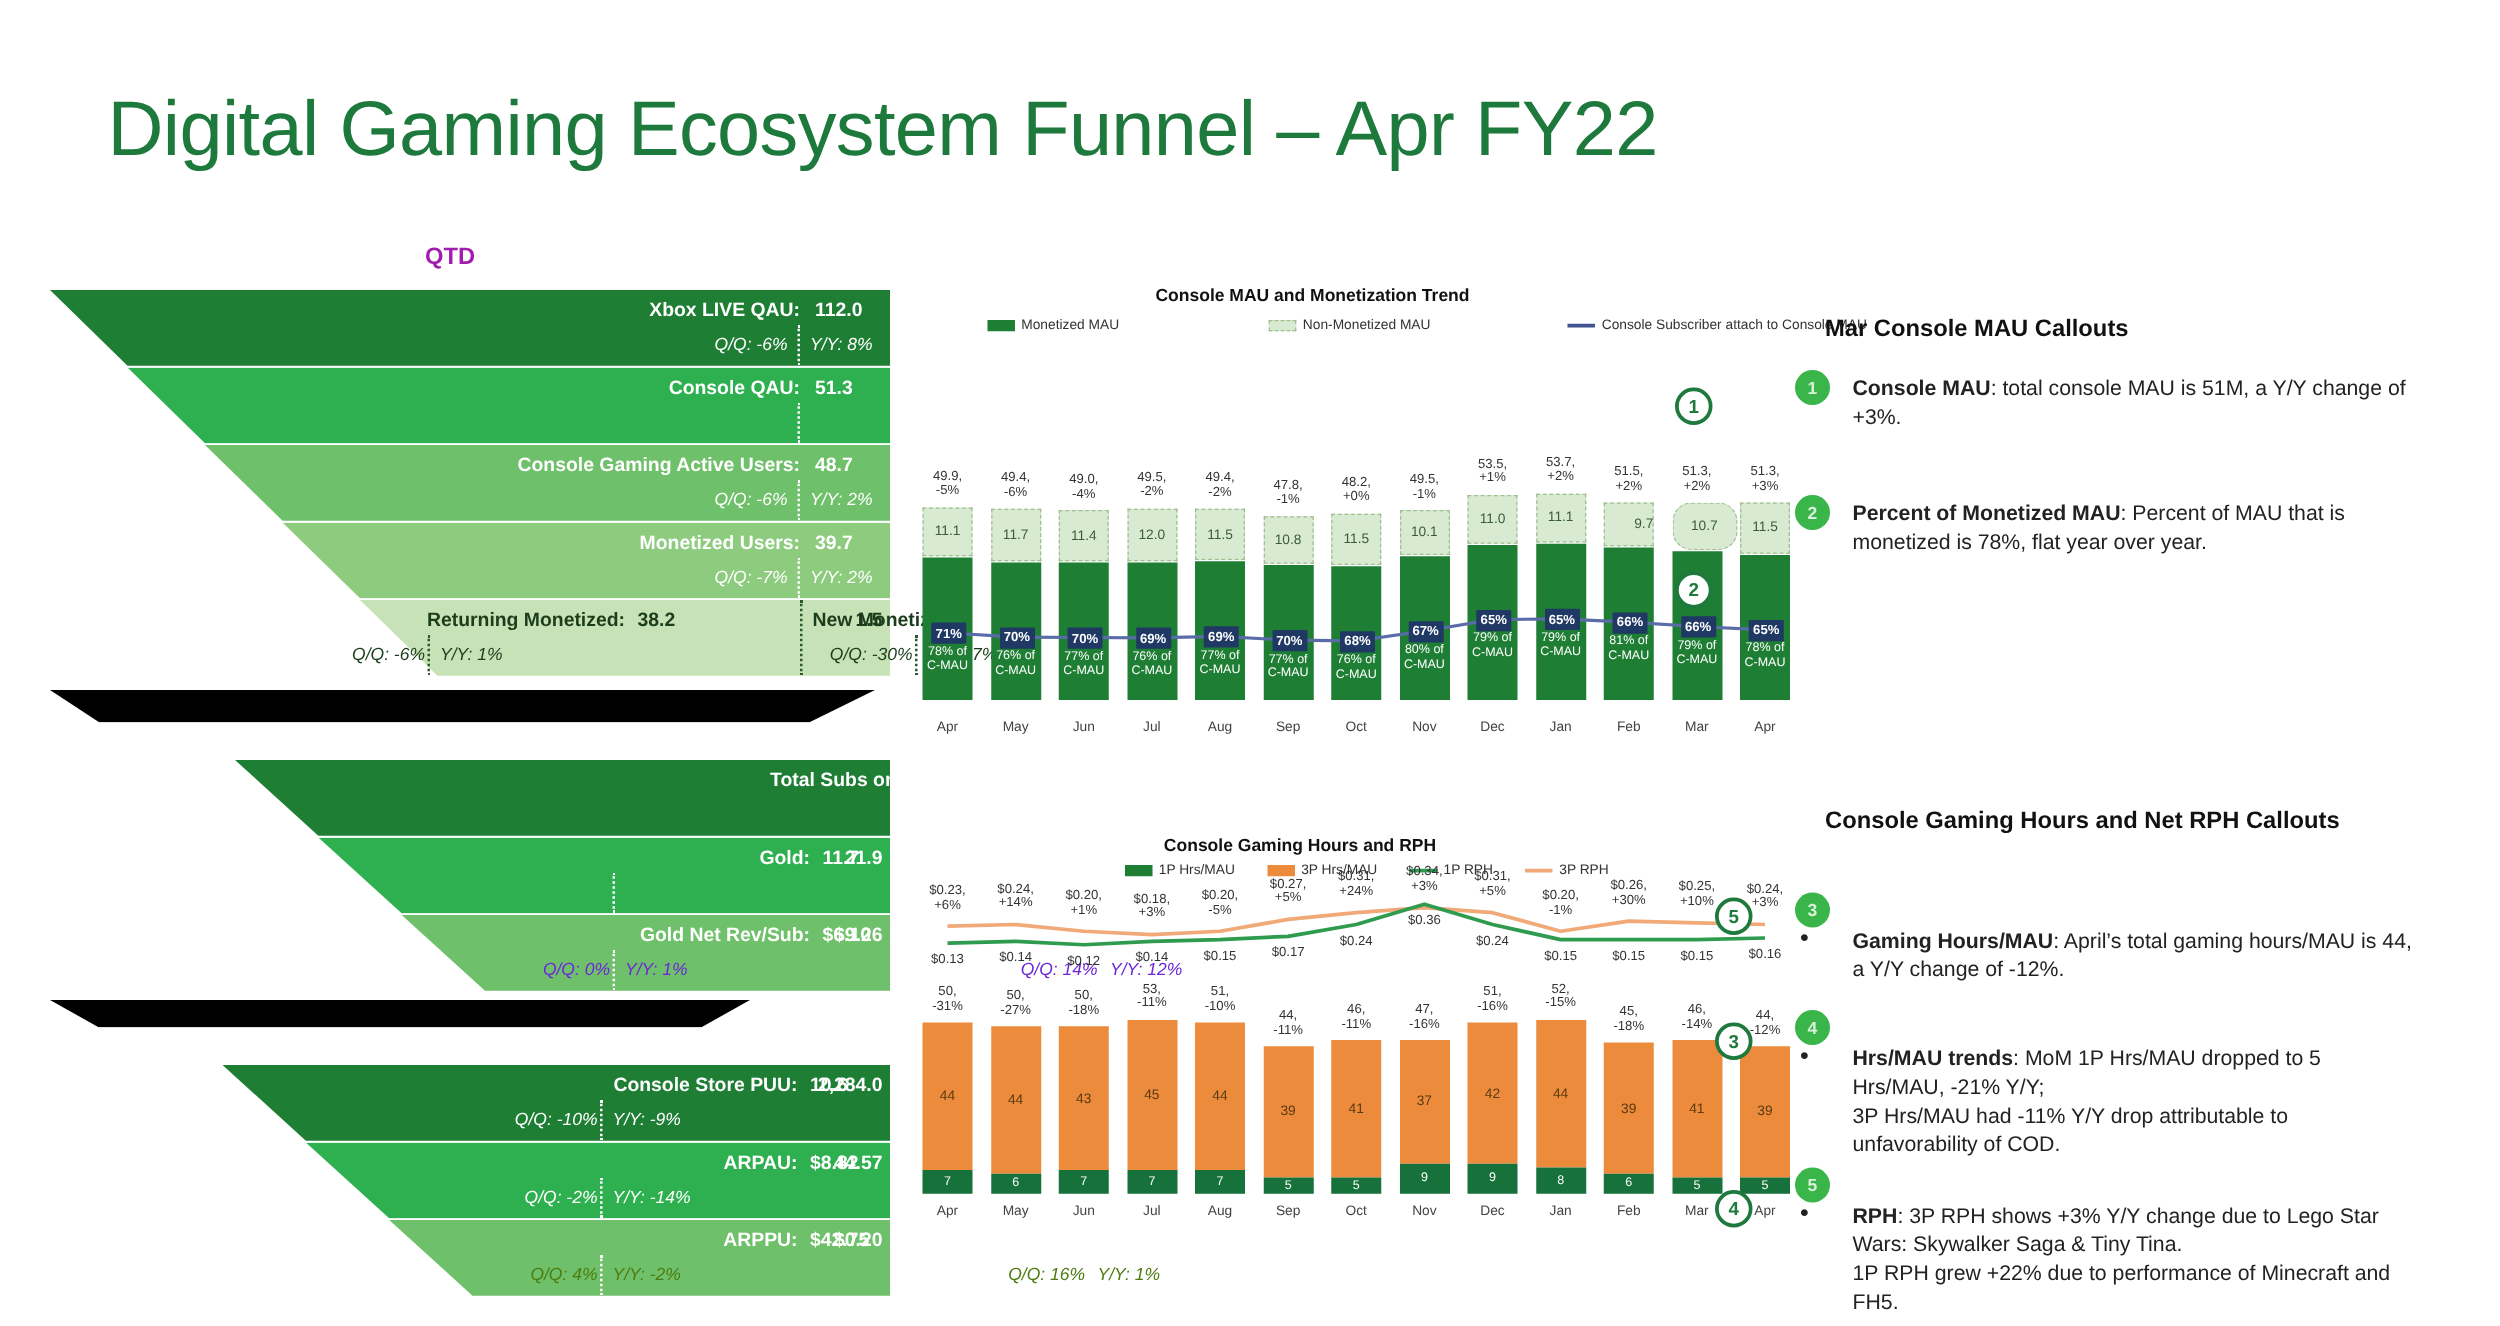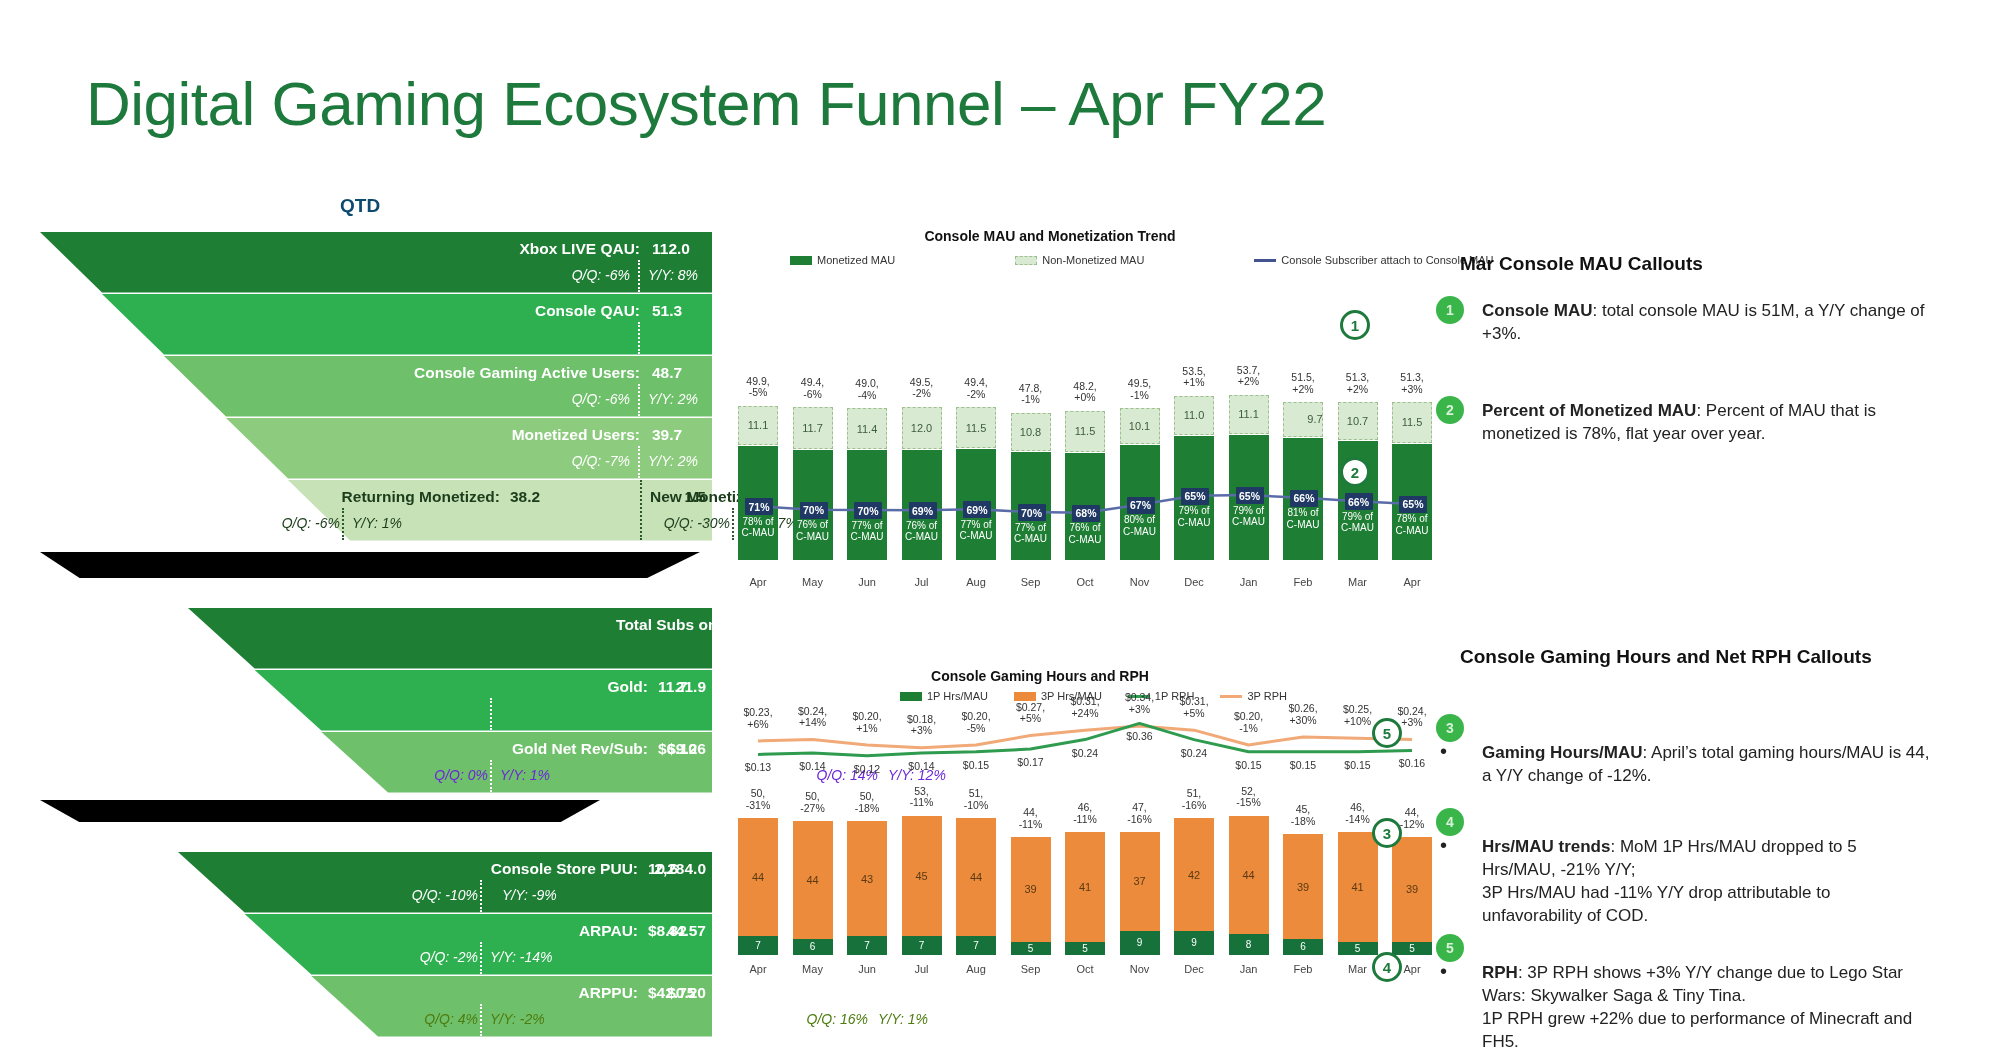--- a/index.html
+++ b/index.html
@@ -10,21 +10,21 @@
     position:relative; overflow:hidden;
   }
   #title {
     position:absolute; left:86px; top:68px;
     font-size:62px; color:#1e7a3c; font-weight:400;
     letter-spacing:-0.5px; white-space:nowrap;
   }
   
   #qtd-label {
     position:absolute; left:340px; top:195px;
-    font-size:19px; font-weight:bold; color:#0c4a6e;
+    font-size:19px; font-weight:bold; color:#a21caf;
   }
   .funnel { position:absolute; }
   .row {
     position:absolute; display:flex; align-items:center;
     white-space:nowrap; font-size:15.5px;
   }
   .row.lbl { font-weight:600; }
   .row .val { font-weight:bold; }
   .row.sub { font-size:14px; font-style:italic; }
   .vdot {
@@ -194,21 +194,21 @@
     <div class="funnel" style="left: 178px; top: 852px; width: 534px; height: 186px;">
       <div style="position: absolute; left: 0px; top: 0px; width: 534px; height: 60.5px; background: rgb(30, 126, 52); clip-path: polygon(0px 0px, 100% 0px, 100% 100%, 66.6667px 100%);"></div>
       <div class="row lbl" style="left: 0px; top: 4px; width: 534px; height: 26px; color: rgb(255, 255, 255); position: absolute;">
         <span style="position: absolute; right: 74px; white-space: nowrap;">Console Store PUU:</span>
         <span class="val" style="position: absolute; left: 470px;">10.6</span>
         <span style="position: absolute; left: 610px; white-space: nowrap;">Game Hours:</span>
         <span class="val" style="position: absolute; right: 6px;">2,284.0</span>
       </div>
       <div class="row sub" style="left: 0px; top: 31px; width: 534px; height: 24px; color: rgb(255, 255, 255); position: absolute;">
         <span style="position: absolute; right: 234px;">Q/Q: -10%</span>
-        <span style="position: absolute; left: 324px;">Y/Y: -9%</span>
+        <span style="position: absolute; left: 312px;">Y/Y: -9%</span>
         <span style="position: absolute; right: -156px;">Q/Q: -19%</span>
         <span style="position: absolute; left: 700px;">Y/Y: -12%</span>
       </div>
       <div class="vdot" style="left: 302px; top: 28px; height: 32px; position: absolute;"></div>
       <div class="vdot" style="left: 600px; top: 0px; height: 60px; position: absolute;"></div>
       <div class="vdot" style="left: 692px; top: 28px; height: 32px; position: absolute;"></div>
       <div style="position: absolute; left: 0px; top: 62px; width: 534px; height: 60.5px; background: rgb(46, 176, 80); clip-path: polygon(66.6667px 0px, 100% 0px, 100% 100%, 133.333px 100%);"></div>
       <div class="row lbl" style="left: 0px; top: 66px; width: 534px; height: 26px; color: rgb(255, 255, 255); position: absolute;">
         <span style="position: absolute; right: 74px; white-space: nowrap;">ARPAU:</span>
         <span class="val" style="position: absolute; left: 470px;">$8.82</span>
@@ -343,21 +343,21 @@
     <div class="toplab" style="left: 1275px; top: 372.179px; width: 56px; white-space: pre;">51.5,
 +2%</div>
     <div class="nmbar" style="left: 1283px; top: 402.179px; width: 40px; height: 34.5562px; padding-left: 24px;">9.7</div>
     <div class="mbar" style="left: 1283px; top: 437.735px; width: 40px; height: 122.265px; align-items: flex-start; padding-top: 58px; white-space: pre;">41.8,
 81% of
 C-MAU</div>
     <div class="pctbox" style="left: 1290px; top: 489.735px; width: 28px; height: 17px;">66%</div>
     <div class="axlab" style="left: 1277px; top: 576px; width: 52px;">Feb</div>
     <div class="toplab" style="left: 1329.5px; top: 372.126px; width: 56px; white-space: pre;">51.3,
 +2%</div>
-    <div class="nmbar" style="left: 1337.5px; top: 402.126px; width: 40px; height: 38.1187px;">10.7</div>
+    <div class="nmbar" style="left: 1337.5px; top: 402.126px; width: 52px; height: 38.1187px; border-radius: 15px;">10.7</div>
     <div class="mbar" style="left: 1337.5px; top: 441.245px; width: 40px; height: 118.755px; align-items: flex-start; padding-top: 58px; white-space: pre;">40.6,
 79% of
 C-MAU</div>
     <div class="pctbox" style="left: 1344.5px; top: 493.245px; width: 28px; height: 17px;">66%</div>
     <div class="axlab" style="left: 1331.5px; top: 576px; width: 52px;">Mar</div>
     <div class="toplab" style="left: 1384px; top: 371.909px; width: 56px; white-space: pre;">51.3,
 +3%</div>
     <div class="nmbar" style="left: 1392px; top: 401.909px; width: 40px; height: 40.9688px;">11.5</div>
     <div class="mbar" style="left: 1392px; top: 443.877px; width: 40px; height: 116.123px; align-items: flex-start; padding-top: 58px; white-space: pre;">39.7,
 78% of

